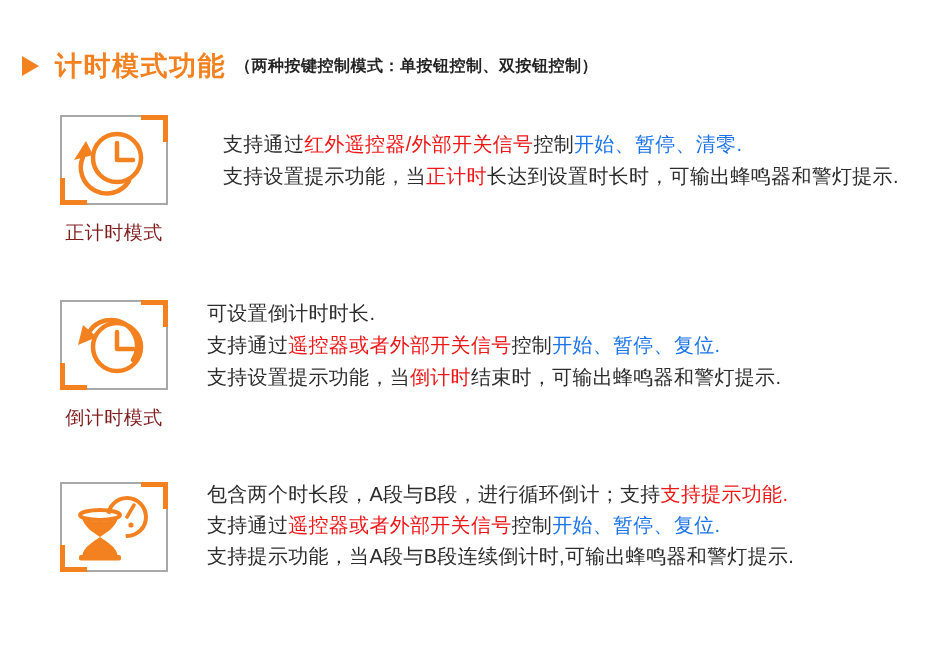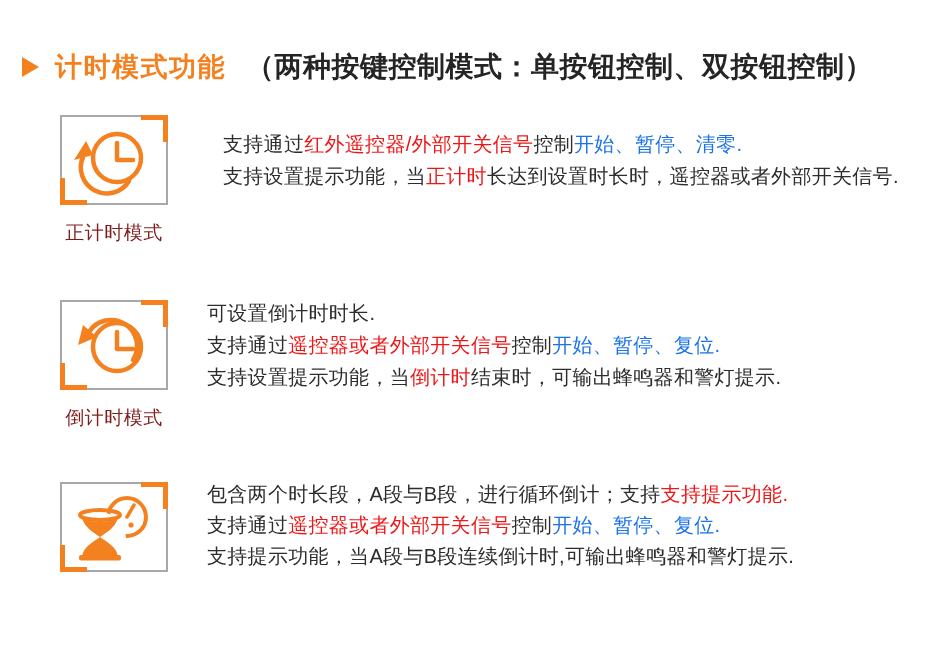--- a/index.html
+++ b/index.html
@@ -12,21 +12,21 @@
   
   .title-row { position:absolute; left:22px; top:48px; display:flex; align-items:center; }
   .bullet-triangle {
     width:0; height:0; flex:0 0 auto;
     border-left:17px solid #f48120;
     border-top:10px solid transparent;
     border-bottom:10px solid transparent;
     margin-right:16px;
   }
   .title-main { font-size:27px; font-weight:700; color:#f48120; letter-spacing:1.5px; white-space:nowrap; }
-  .title-sub  { font-size:28px; font-weight:700; color:#242424; letter-spacing:0.5px; white-space:nowrap; margin-left:20px; }
+  .title-sub  { font-size:16px; font-weight:700; color:#242424; letter-spacing:0.5px; white-space:nowrap; margin-left:9px; }
 
   
   .icon-wrap {
     position:absolute; left:60px; width:104px; height:86px;
     border:2px solid #a8a8a8; background:#fff;
   }
   .icon-wrap svg { position:absolute; left:0; top:0; width:104px; height:86px; }
   .corner { position:absolute; width:27px; height:27px; box-sizing:border-box; }
   .corner.tr { top:-2px; right:-2px; border-top:5px solid #f48120; border-right:5px solid #f48120; }
   .corner.bl { bottom:-2px; left:-2px; border-bottom:5px solid #f48120; border-left:5px solid #f48120; }
@@ -71,21 +71,21 @@
       <path d="M55 26 L55 43 L71 43" fill="none" stroke="#f48120" stroke-width="4.5" stroke-linecap="round" stroke-linejoin="round"></path>
       <path d="M67 64 A26 26 0 0 1 21 40" fill="none" stroke="#f48120" stroke-width="4.5" stroke-linecap="round"></path>
       <polygon points="24,24 12,43 31,38" fill="#f48120"></polygon>
     </svg>
     <span class="corner tr"></span>
     <span class="corner bl"></span>
     <span class="icon-label">正计时模式</span>
   </div>
   <div class="text-block" id="text-1">
       <div><span class="seg-black">支持通过</span><span class="seg-red">红外遥控器/外部开关信号</span><span class="seg-black">控制</span><span class="seg-blue">开始、暂停、清零.</span></div>
-      <div><span class="seg-black">支持设置提示功能，当</span><span class="seg-red">正计时</span><span class="seg-black">长达到设置时长时，遥控器或者外部开关信号.</span></div>
+      <div><span class="seg-black">支持设置提示功能，当</span><span class="seg-red">正计时</span><span class="seg-black">长达到设置时长时，可输出蜂鸣器和警灯提示.</span></div>
     </div>
 
   <div class="icon-wrap" id="iconbox-2">
     <svg viewBox="0 0 104 86">
       <circle cx="55" cy="45" r="24" fill="none" stroke="#f48120" stroke-width="4.5"></circle>
       <path d="M55 30 L55 47 L71 47" fill="none" stroke="#f48120" stroke-width="4.5" stroke-linecap="round" stroke-linejoin="round"></path>
       <path d="M71 58 A26 26 0 0 0 27 30" fill="none" stroke="#f48120" stroke-width="4.5" stroke-linecap="round"></path>
       <polygon points="16,43 35,35 21,23" fill="#f48120"></polygon>
     </svg>
     <span class="corner tr"></span>

